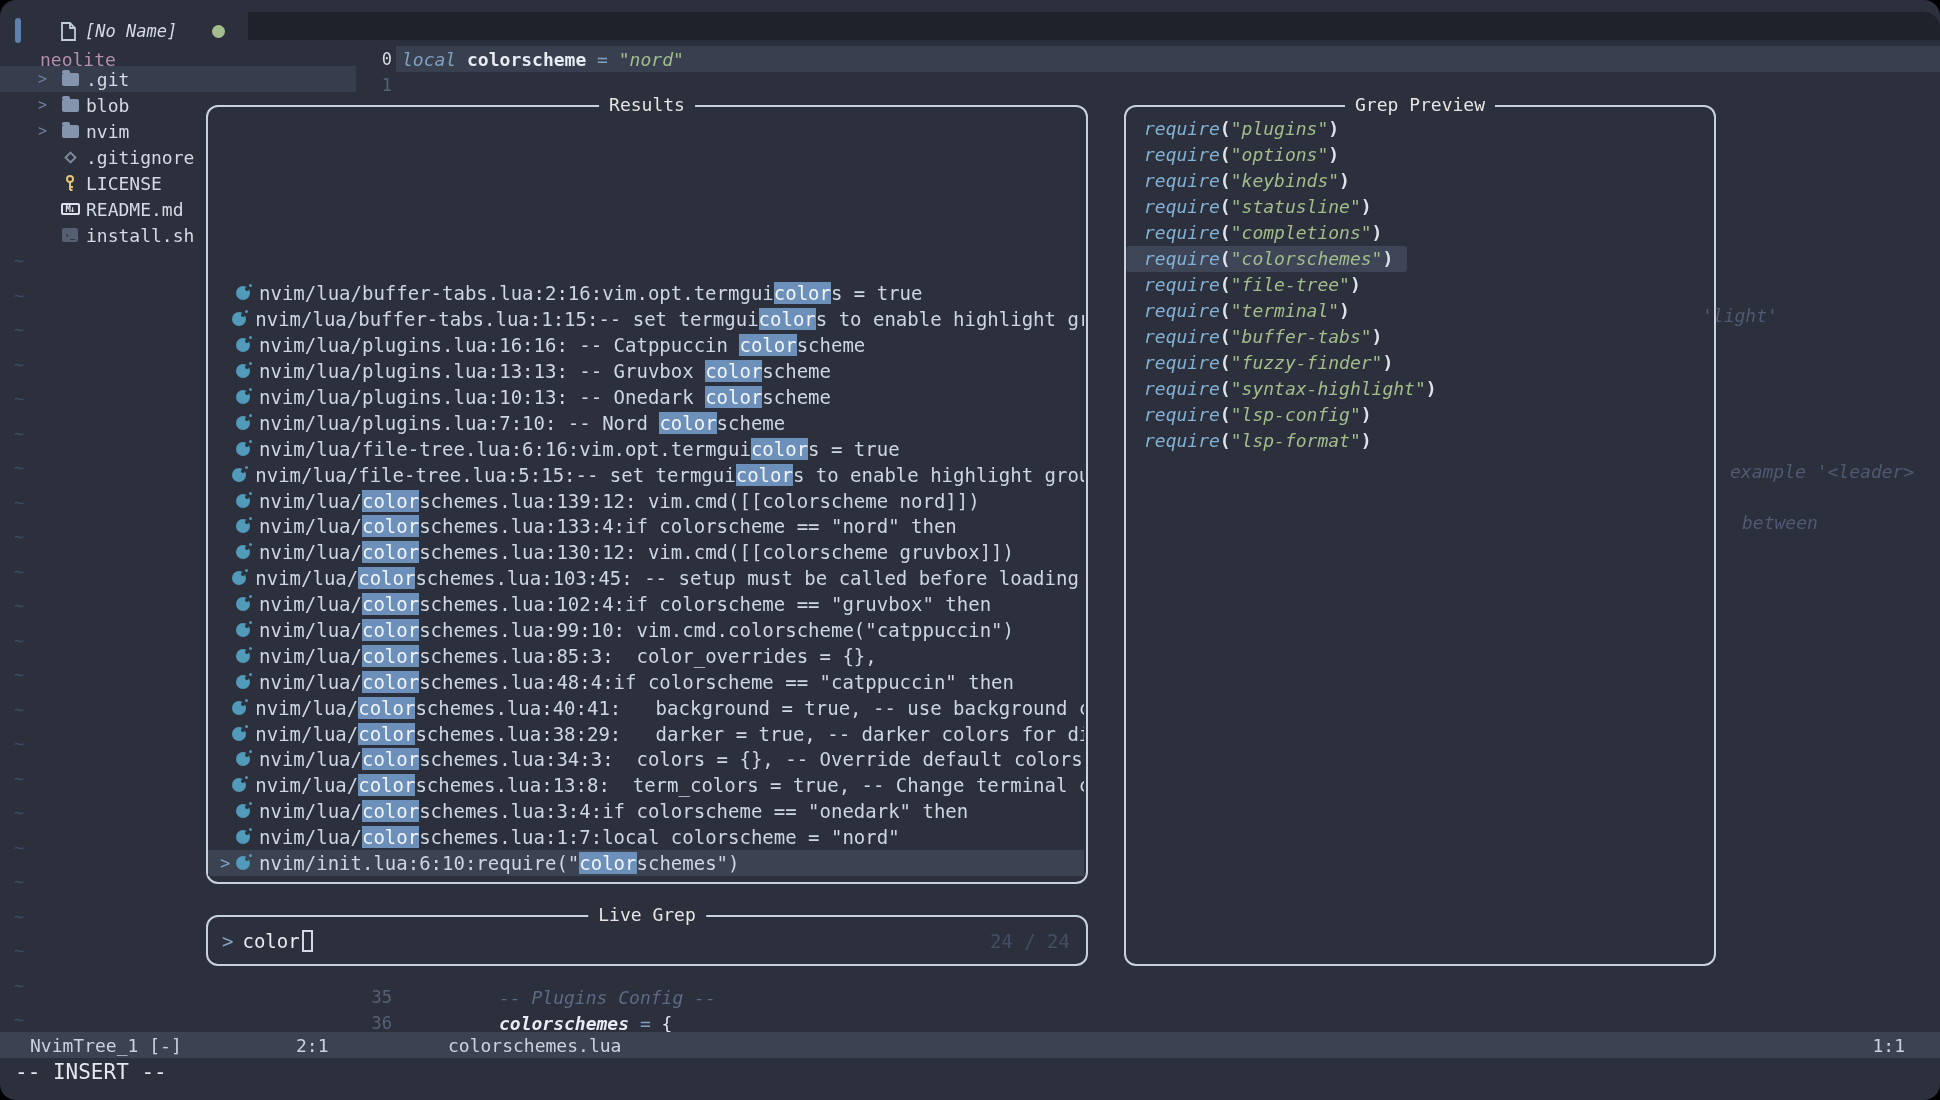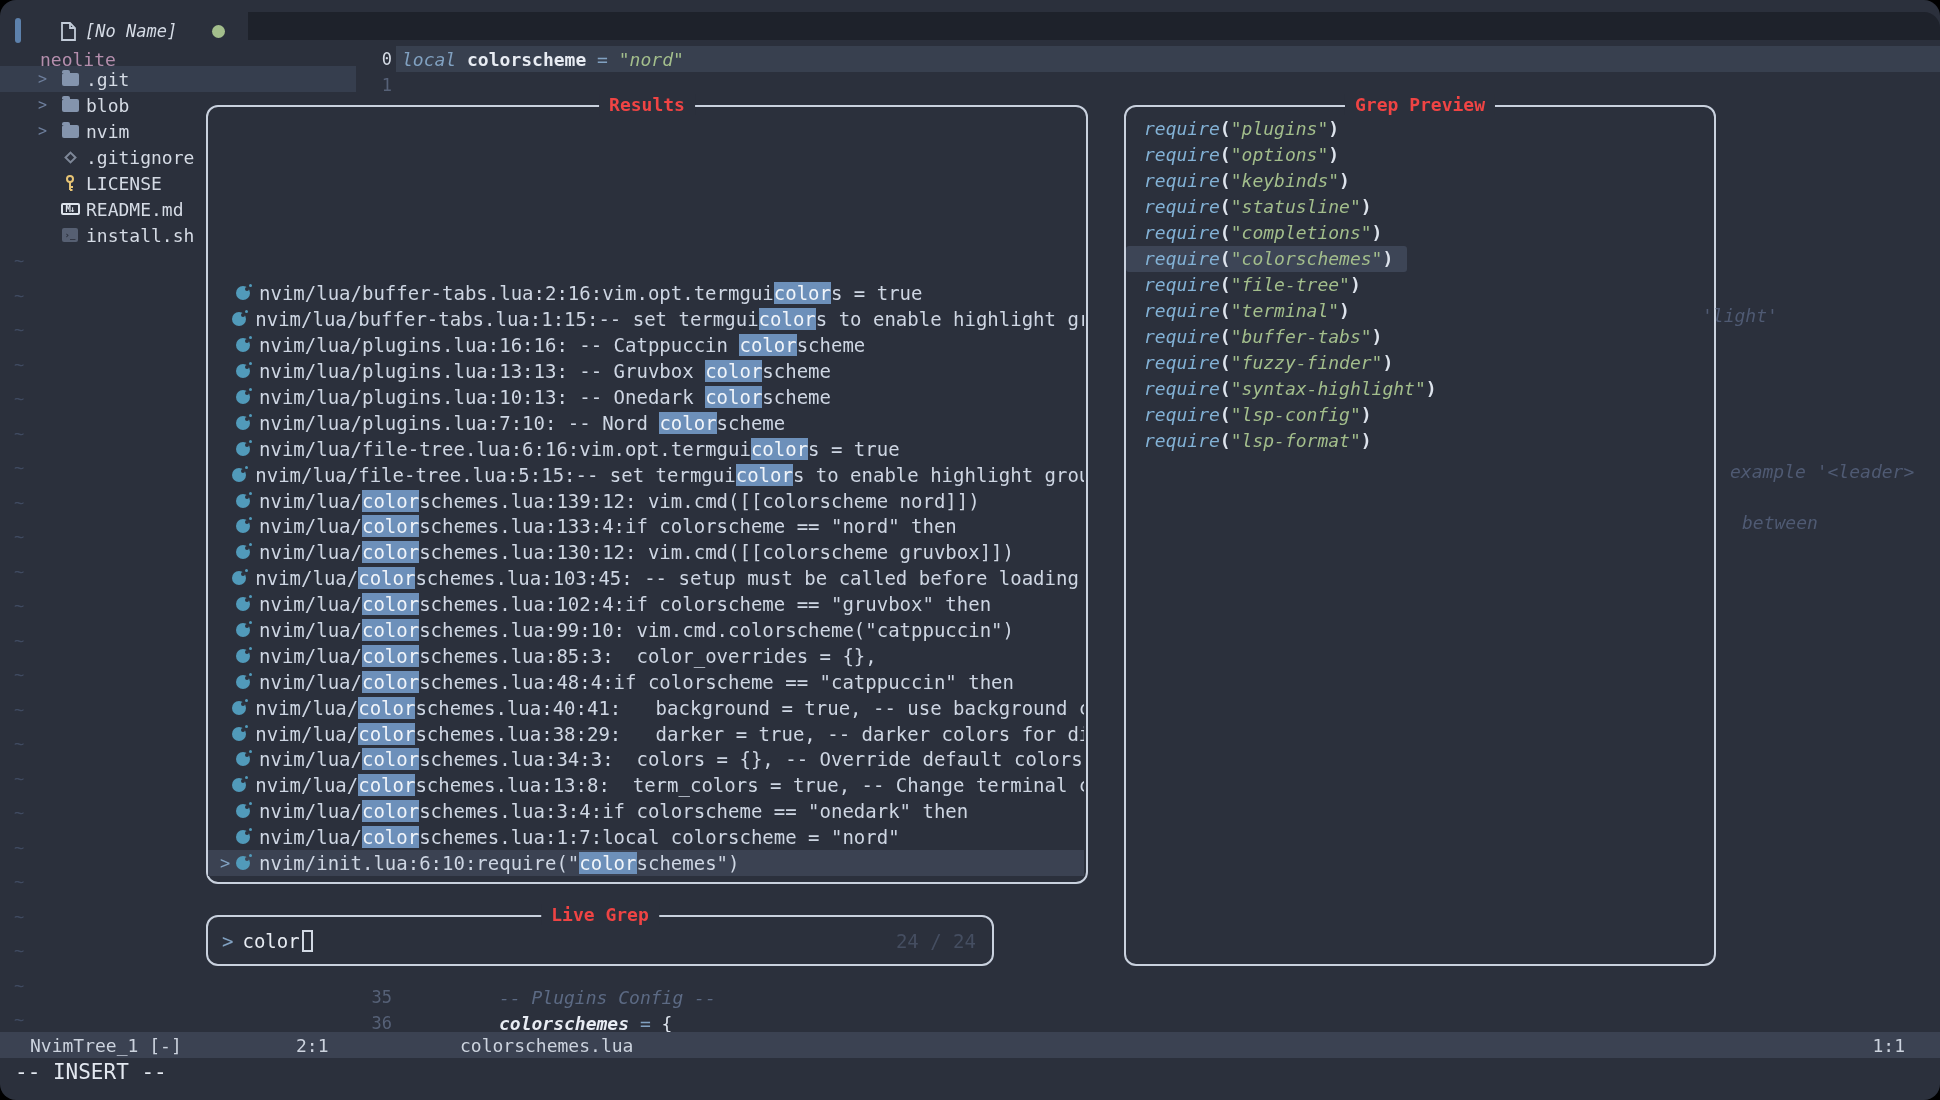--- a/index.html
+++ b/index.html
@@ -49,37 +49,37 @@
   .icon-markdown{width:19px;height:12px;border:2px solid #dde3ec;border-radius:2px;color:#dde3ec;
      font-size:9px;font-weight:bold;display:flex;align-items:center;justify-content:center;letter-spacing:-1px;}
   .icon-terminal{width:16px;height:14px;background:#565f72;border-radius:2px;color:#2b303c;
      font-size:9px;font-weight:bold;display:flex;align-items:center;justify-content:center;}
   .tilde-col{left:14px;top:244px;width:20px;color:var(--tilde);font-size:17px;}
   .tilde{height:34.5px;line-height:34.5px;}
 
   
   .float{border:2px solid var(--border);border-radius:12px;background:var(--bg);}
   .ftitle{position:absolute;top:-13px;left:50%;transform:translateX(-50%);background:var(--bg);
-          padding:0 10px;font-size:18px;font-weight:700;color:#ef4444;white-space:pre;}
+          padding:0 10px;font-size:18px;font-weight:400;color:#e5e5e5;white-space:pre;}
   .results-win{left:206px;top:105px;width:882px;height:779px;}
   .rows{position:absolute;left:0;right:2px;bottom:6px;overflow:hidden;}
   .rrow{height:25.9px;display:flex;align-items:center;white-space:pre;font-size:19px;color:#ced6e3;
         padding-left:12px;overflow:hidden;}
   .rrow .rtext{white-space:pre;}
   .rrow.sel{background:var(--bg-sel);}
   .rsel-chev{color:var(--blue);width:14px;margin-right:-6px;font-size:17px;}
   .rrow:not(.sel) .rsel-chev{visibility:hidden;}
   .lua-icon{width:14px;height:14px;border-radius:50%;background:var(--lua);position:relative;
             flex:none;margin:0 9px 0 8px;}
   .lua-icon::before{content:"";position:absolute;right:1px;top:1px;width:4px;height:4px;border-radius:50%;background:var(--bg);}
   .lua-icon::after{content:"";position:absolute;right:-2px;top:-2px;width:3px;height:3px;border-radius:50%;background:var(--lua);}
   .rrow.sel .lua-icon::before{background:var(--bg-sel);}
   .hlmatch{background:var(--match);color:#f1f5fa;}
 
-  .livegrep-win{left:206px;top:915px;width:788px;height:51px;}
+  .livegrep-win{left:206px;top:915px;width:882px;height:51px;}
   .lg-inner{position:absolute;inset:0;display:flex;align-items:center;font-size:19px;padding:0 14px;}
   .lg-prompt{color:var(--blue);margin-right:9px;}
   .lg-query{color:var(--fg-bright);white-space:pre;}
   .lg-cursor{width:11px;height:22px;border:2px solid #d2d9e4;margin-left:2px;}
   .lg-count{position:absolute;right:16px;top:0;bottom:0;display:flex;align-items:center;
             color:#454e61;font-size:19px;white-space:pre;}
 
   .preview-win{left:1124px;top:105px;width:592px;height:861px;}
   .plines{position:absolute;left:0;top:9px;right:2px;}
   .pline{height:26px;line-height:26px;font-size:18px;white-space:pre;padding-left:18px;}
@@ -100,21 +100,21 @@
   .b36{left:354px;top:1010px;}
   .bnum{width:38px;text-align:right;color:var(--num-dim);font-size:17px;}
   .bcomment{color:var(--comment);font-style:italic;margin-left:107px;}
   .bname{color:var(--fg-bright);font-weight:bold;font-style:italic;margin-left:107px;}
 
   
   .statusbar{left:0;right:0;top:1032px;height:26px;background:var(--bg-sel);display:flex;
              align-items:center;font-size:18px;color:#ccd3de;white-space:pre;}
   .st-name{margin-left:30px;}
   .st-pos{position:absolute;left:296px;}
-  .st-file{position:absolute;left:460px;}
+  .st-file{position:absolute;left:448px;}
   .st-right{position:absolute;right:35px;}
   .modeline{left:15px;top:1060px;height:24px;display:flex;align-items:center;
             font-size:21px;font-weight:normal;color:#e3e8f0;white-space:pre;}
 
   .doc-icon{display:inline-flex;}
 </style>
 </head>
 <body>
 
 <div class="screen">

